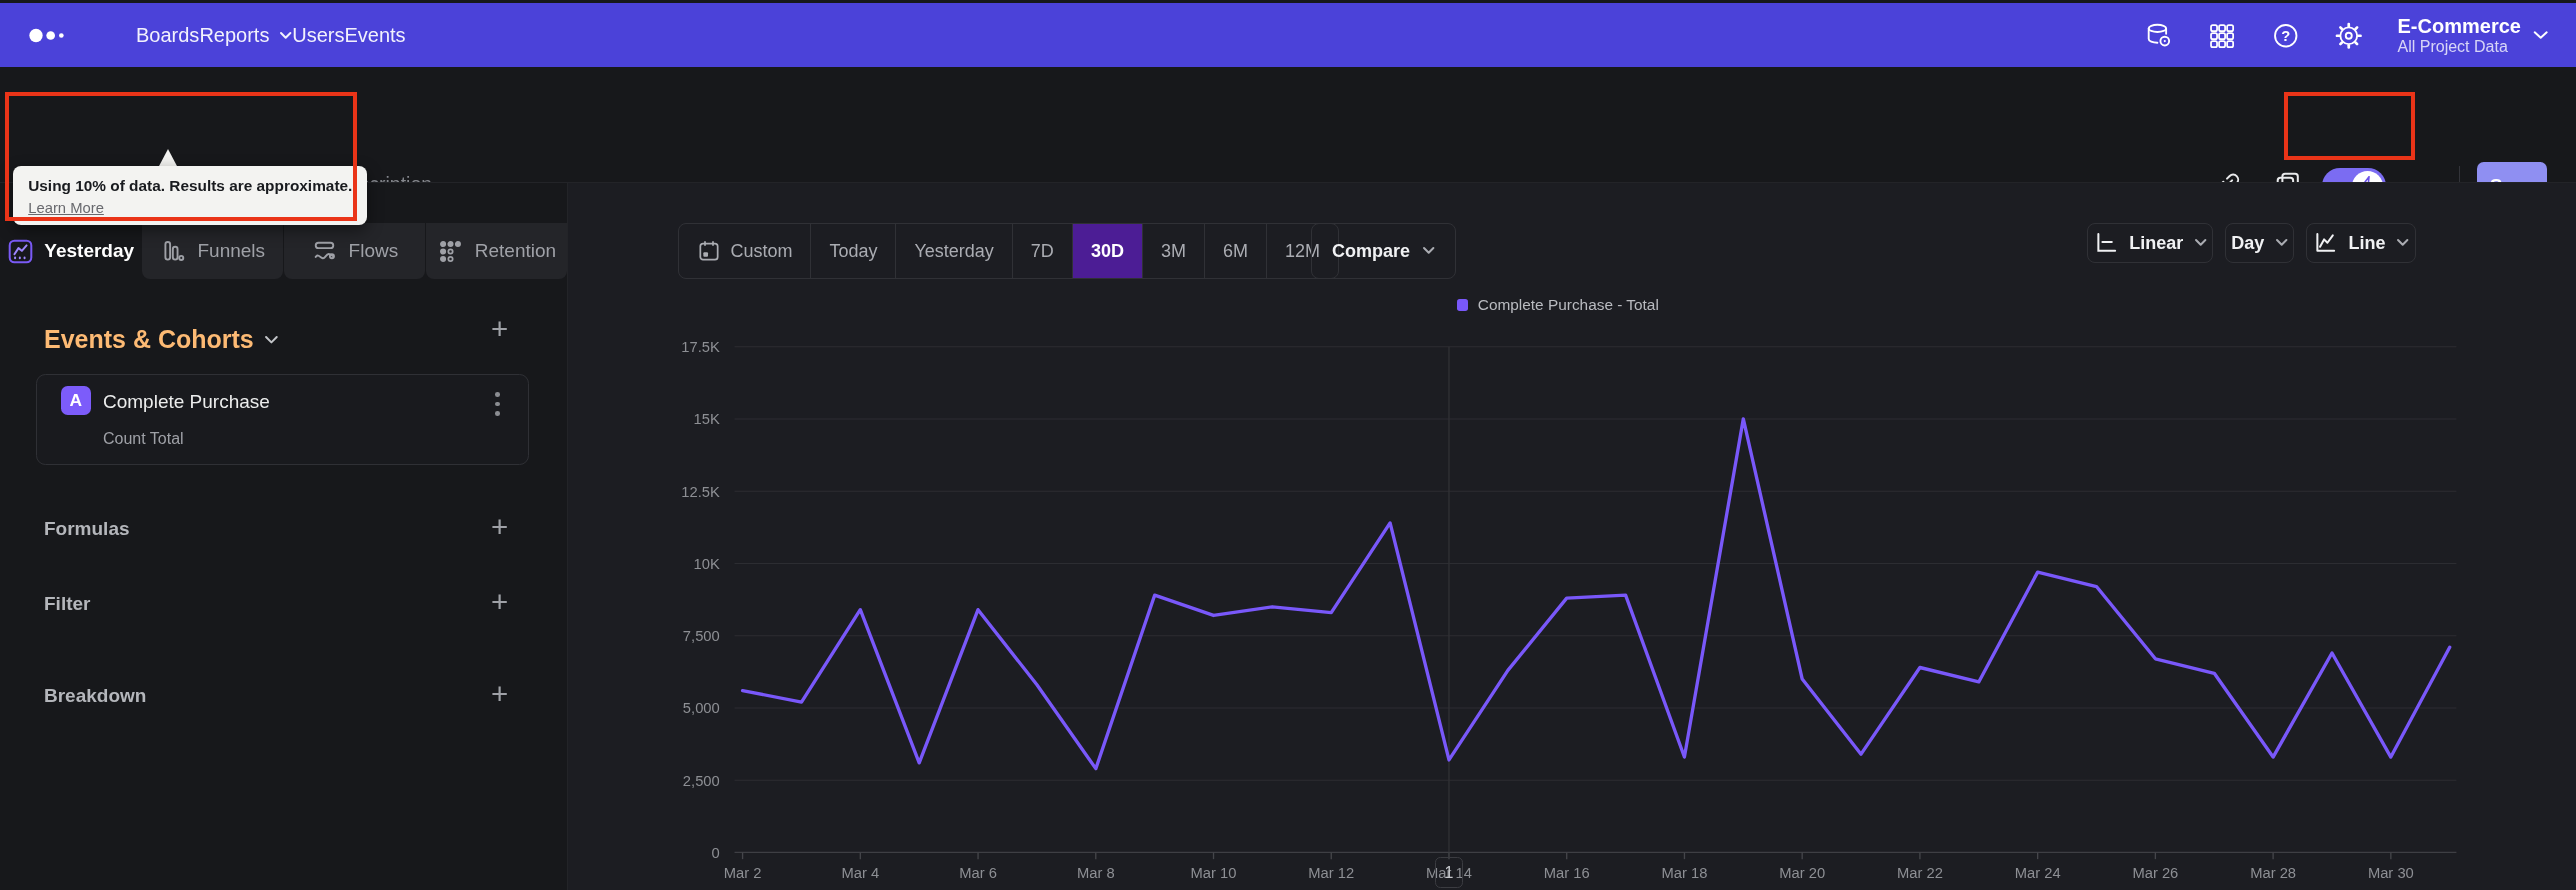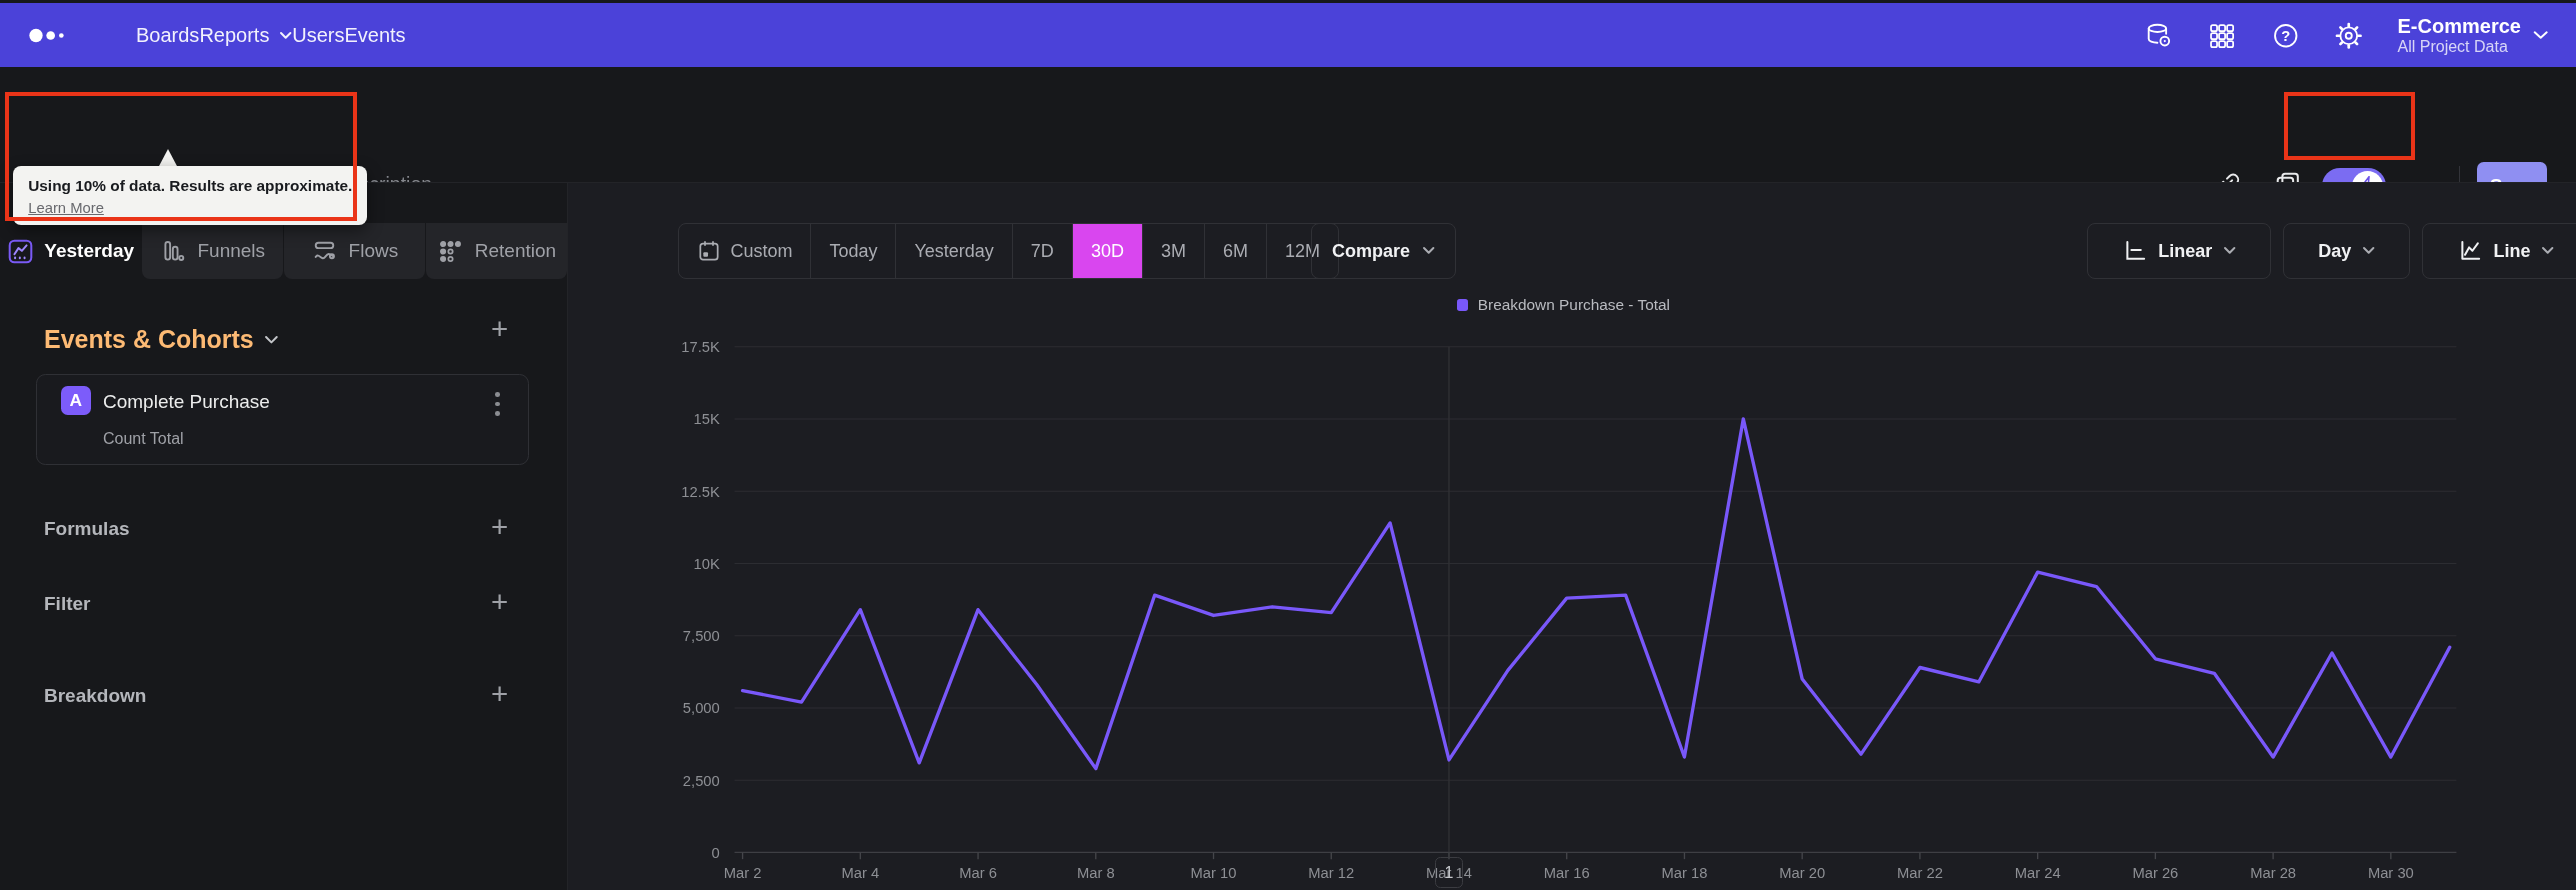--- a/index.html
+++ b/index.html
@@ -84,27 +84,27 @@
   .side-section { position:absolute; left:0; width:567px; height:40px; }
   .side-section .sec-label { position:absolute; left:44px; top:6.7px; color:#b4b6bb; font-size:19px; font-weight:600; }
 
   
   .main { position:absolute; left:568px; top:183px; width:2008px; height:707px; background:#1c1d22; }
   .range-bar { position:absolute; left:110px; top:40px; height:56px; display:flex; align-items:stretch;
                border:1.3px solid #303136; border-radius:8px; overflow:hidden; }
   .seg { display:flex; align-items:center; gap:9.4px; padding:0 18px; color:#aaacb2; font-size:18px;
          cursor:pointer; border-left:1.3px solid #303136; white-space:nowrap; }
   .seg:first-child { border-left:none; }
-  .seg.active { background:#d946ef; color:#fff; font-weight:400; }
+  .seg.active { background:#4c1d95; color:#fff; font-weight:700; }
   .compare-btn { position:absolute; left:743px; top:40px; height:56px; padding:0 20px;
                  border:1.3px solid #303136; border-radius:8px; display:flex; align-items:center;
                  gap:12px; color:#f0f1f3; font-size:18px; font-weight:600; cursor:pointer; }
   .right-controls { position:absolute; left:1519px; top:40px; display:flex; gap:12px; }
-  .ctl-btn { height:56px; border:1.3px solid #303136; border-radius:8px; display:flex;
-             align-items:center; gap:10.7px; padding:0 34px; color:#f0f1f3; font-size:18px;
+  .ctl-btn { height:40px; border:1.3px solid #303136; border-radius:8px; display:flex;
+             align-items:center; gap:10.7px; padding:0 5px; color:#f0f1f3; font-size:18px;
              font-weight:600; cursor:pointer; white-space:nowrap; }
   .legend { position:absolute; left:889px; top:113px; display:flex; align-items:center; gap:9.4px; }
   .legend-swatch { width:11.4px; height:11.4px; border-radius:2.7px; }
   .legend-label { color:#b9bbc0; font-size:15.4px; }
   .chart-svg { position:absolute; left:0; top:0; width:2008px; height:707px; }
   .chart-svg text { font-family:"Liberation Sans","DejaVu Sans",sans-serif; font-size:22px; fill:#8d8f94; }
   .pagination { position:absolute; left:867px; top:674px; width:28px; height:31px;
                 border:1.3px solid #3b3c41; border-radius:5.4px; color:#c6c8cc; font-size:16px;
                 display:flex; align-items:center; justify-content:center; cursor:pointer; }
   svg .stroke { fill:none; stroke:#e8e9eb; stroke-width:3; stroke-linecap:round; stroke-linejoin:round; }
@@ -388,21 +388,21 @@
           </svg>
           <span>Line</span>
           <svg width="13.4" height="9.4" viewBox="0 0 20 14">
             <polyline points="3,3 10,10 17,3" fill="none" stroke="#aaacb2" stroke-width="3" stroke-linecap="round" stroke-linejoin="round"></polyline>
           </svg>
         </div>
       </div>
 
     <div class="legend">
       <span class="legend-swatch" id="legendSwatch" style="background: rgb(121, 88, 250);"></span>
-      <span class="legend-label">Breakdown Purchase - Total</span>
+      <span class="legend-label">Complete Purchase - Total</span>
     </div>
 
     <svg class="chart-svg" id="chartSvg" viewBox="0 0 2993 1054">
         <line x1="248" y1="998" x2="2815" y2="998" stroke="#3e3f44" stroke-width="2"></line>
         <text x="226" y="1006" text-anchor="end">0</text>
         <line x1="248" y1="890.2857142857143" x2="2815" y2="890.2857142857143" stroke="#2c2d32" stroke-width="1.5"></line>
         <text x="226" y="898.2857142857143" text-anchor="end">2,500</text>
         <line x1="248" y1="782.5714285714286" x2="2815" y2="782.5714285714286" stroke="#2c2d32" stroke-width="1.5"></line>
         <text x="226" y="790.5714285714286" text-anchor="end">5,000</text>
         <line x1="248" y1="674.8571428571429" x2="2815" y2="674.8571428571429" stroke="#2c2d32" stroke-width="1.5"></line>

